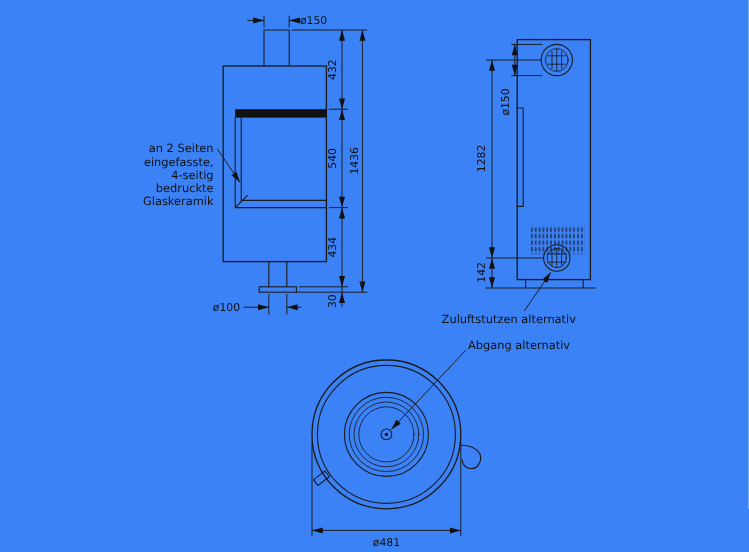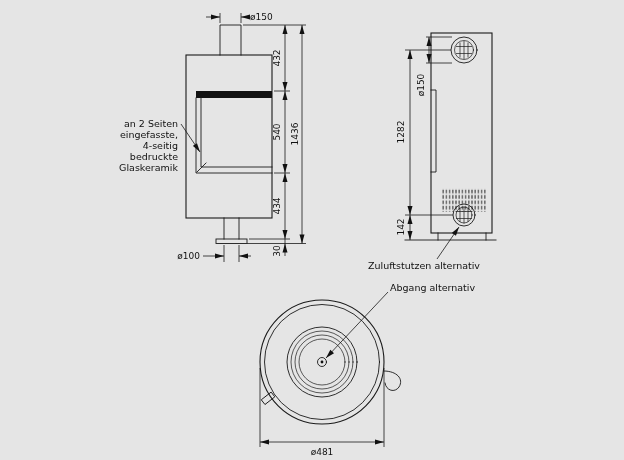--- a/index.html
+++ b/index.html
@@ -1,16 +1,16 @@
 <!DOCTYPE html>
 <html><head>
 <meta charset="utf-8">
 <style>
   html,body{margin:0;padding:0;background:#fff;}
-  .page{width:624px;height:460px;background:#e5e5e5;position:relative;}
+  .page{width:624px;height:460px;background:#3b82f6;position:relative;}
   svg{display:block;}
   .ln{stroke:#1a1a1a;stroke-width:1.1;fill:none;stroke-linecap:square;}
   .med{stroke:#1a1a1a;stroke-width:0.9;fill:none;stroke-linecap:square;}
   .thin{stroke:#1a1a1a;stroke-width:0.7;fill:none;stroke-linecap:square;}
   .dim{stroke:#1a1a1a;stroke-width:0.8;fill:none;}
   .solid{fill:#111;stroke:none;}
   text{font-family:"DejaVu Sans","Liberation Sans",sans-serif;font-size:9px;fill:#111;}
   .note{font-size:9.5px;}
 </style>
 </head>

